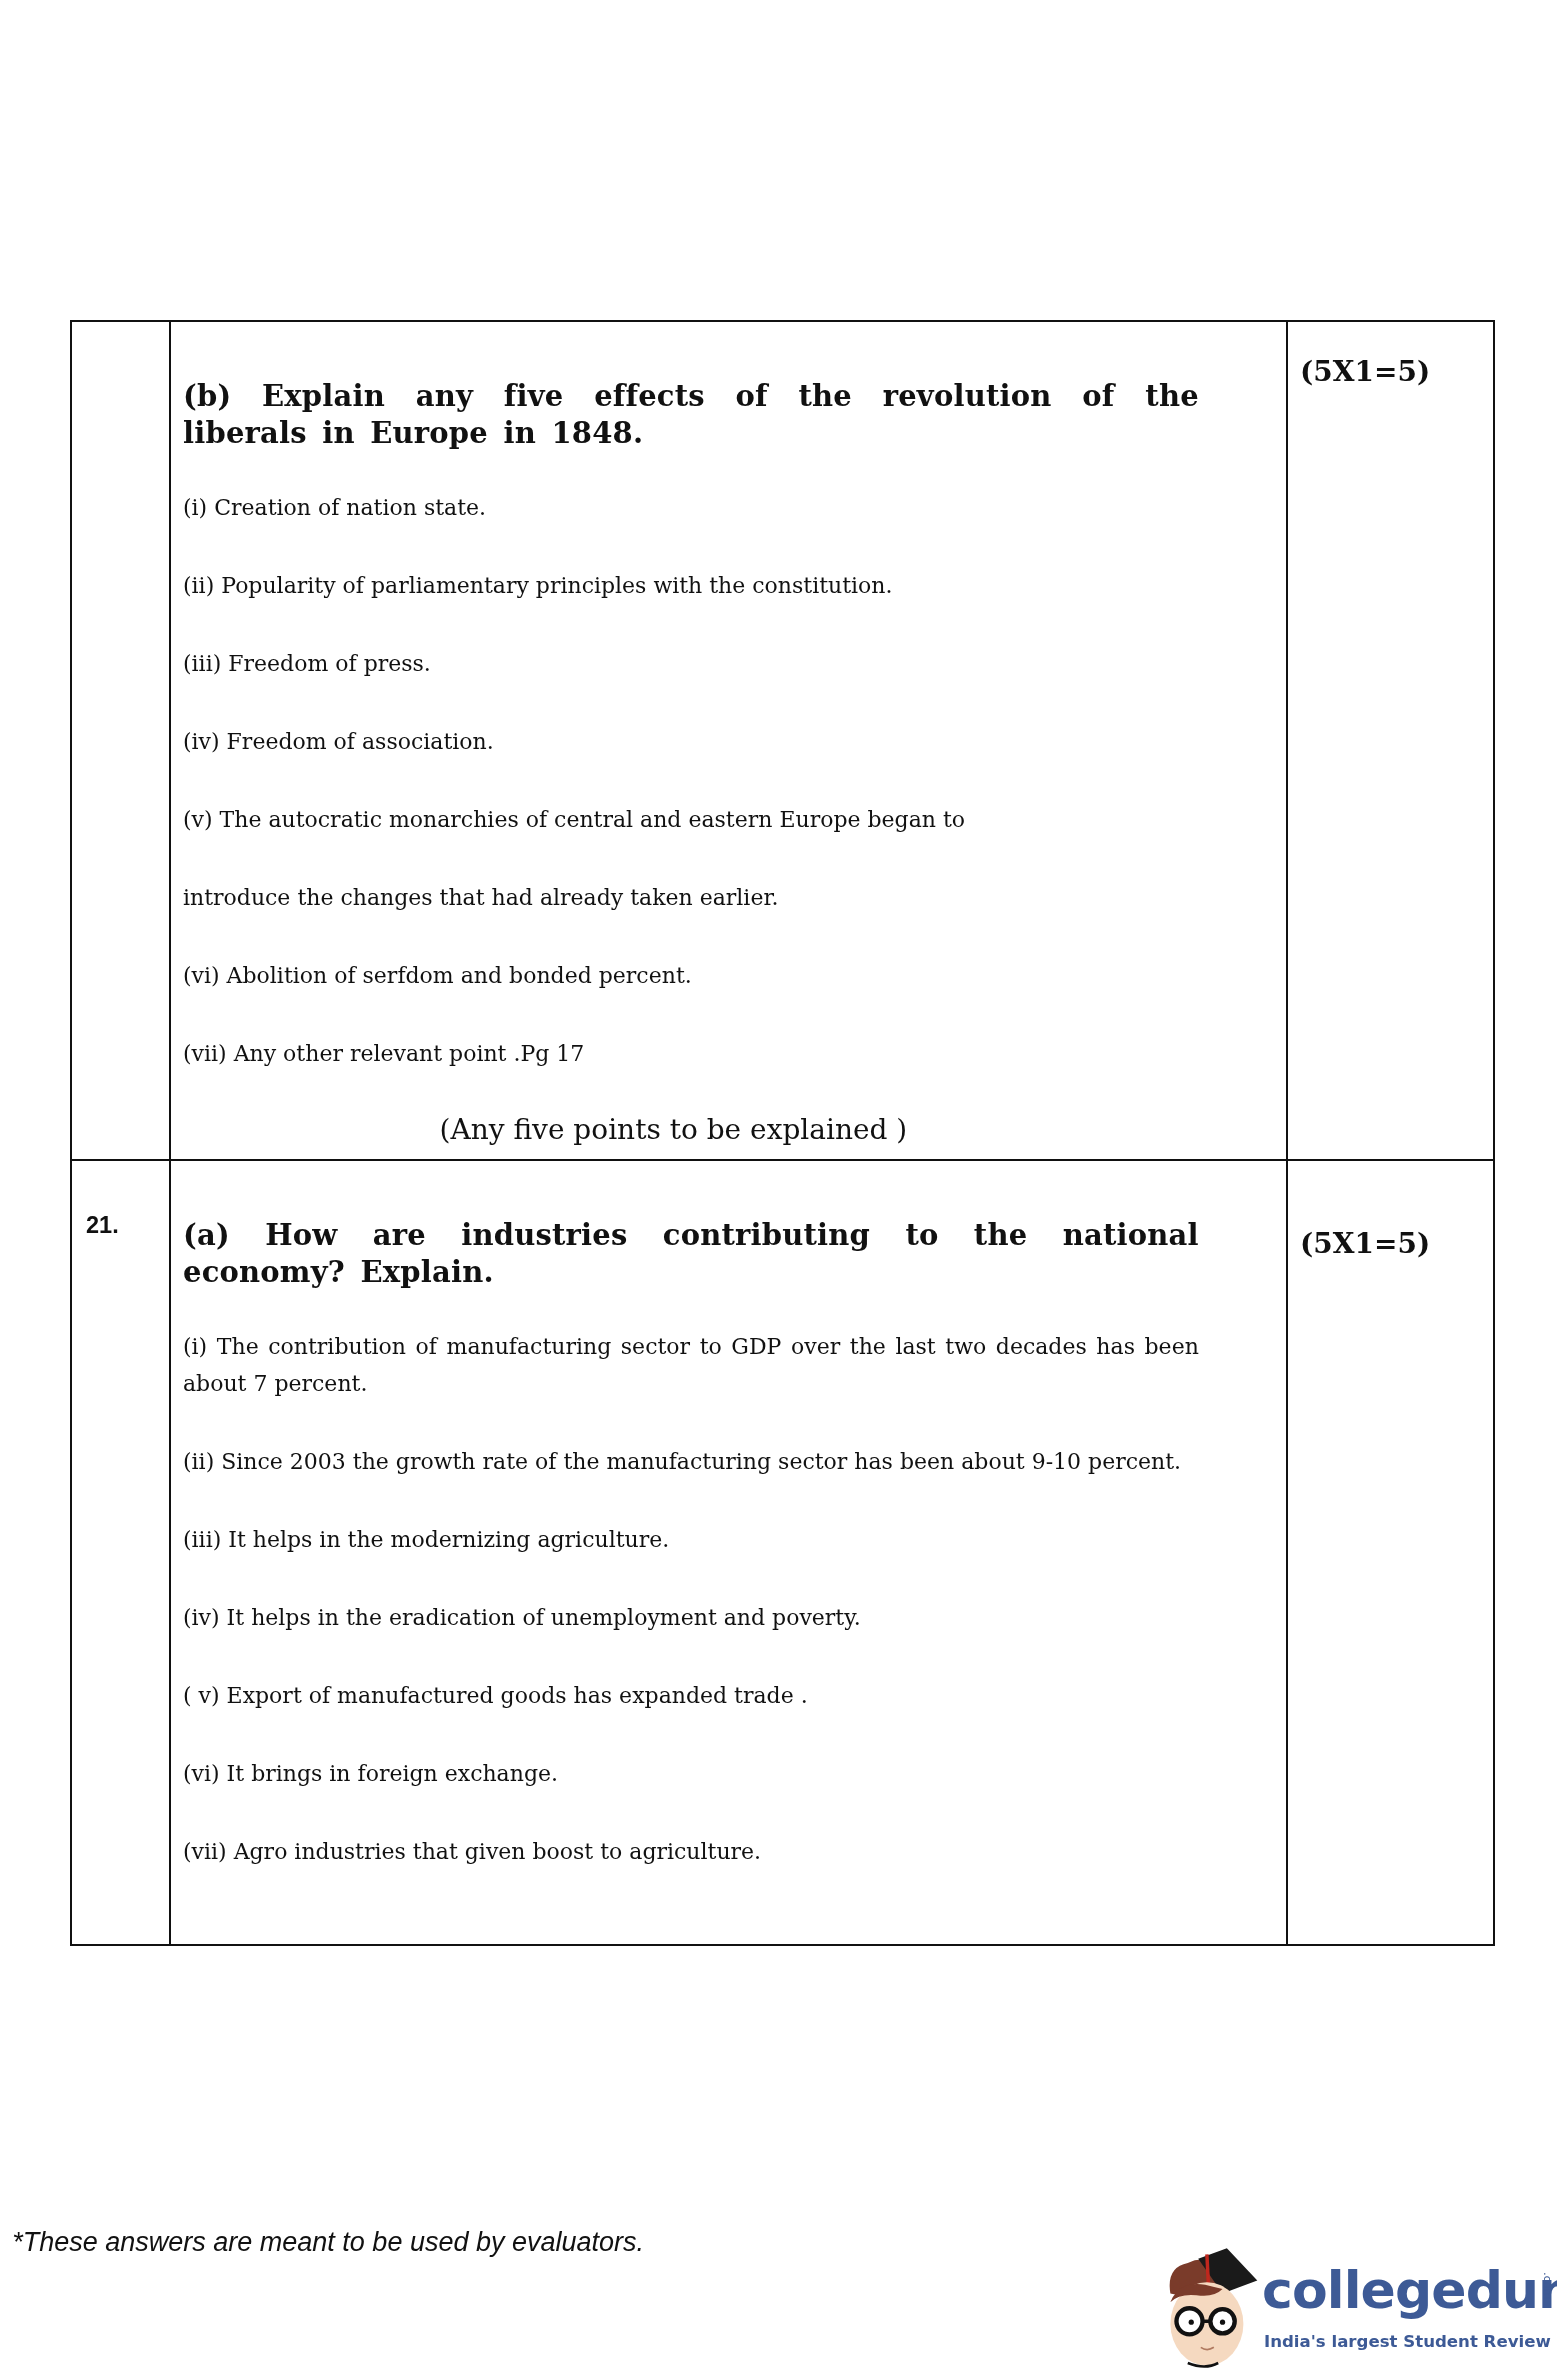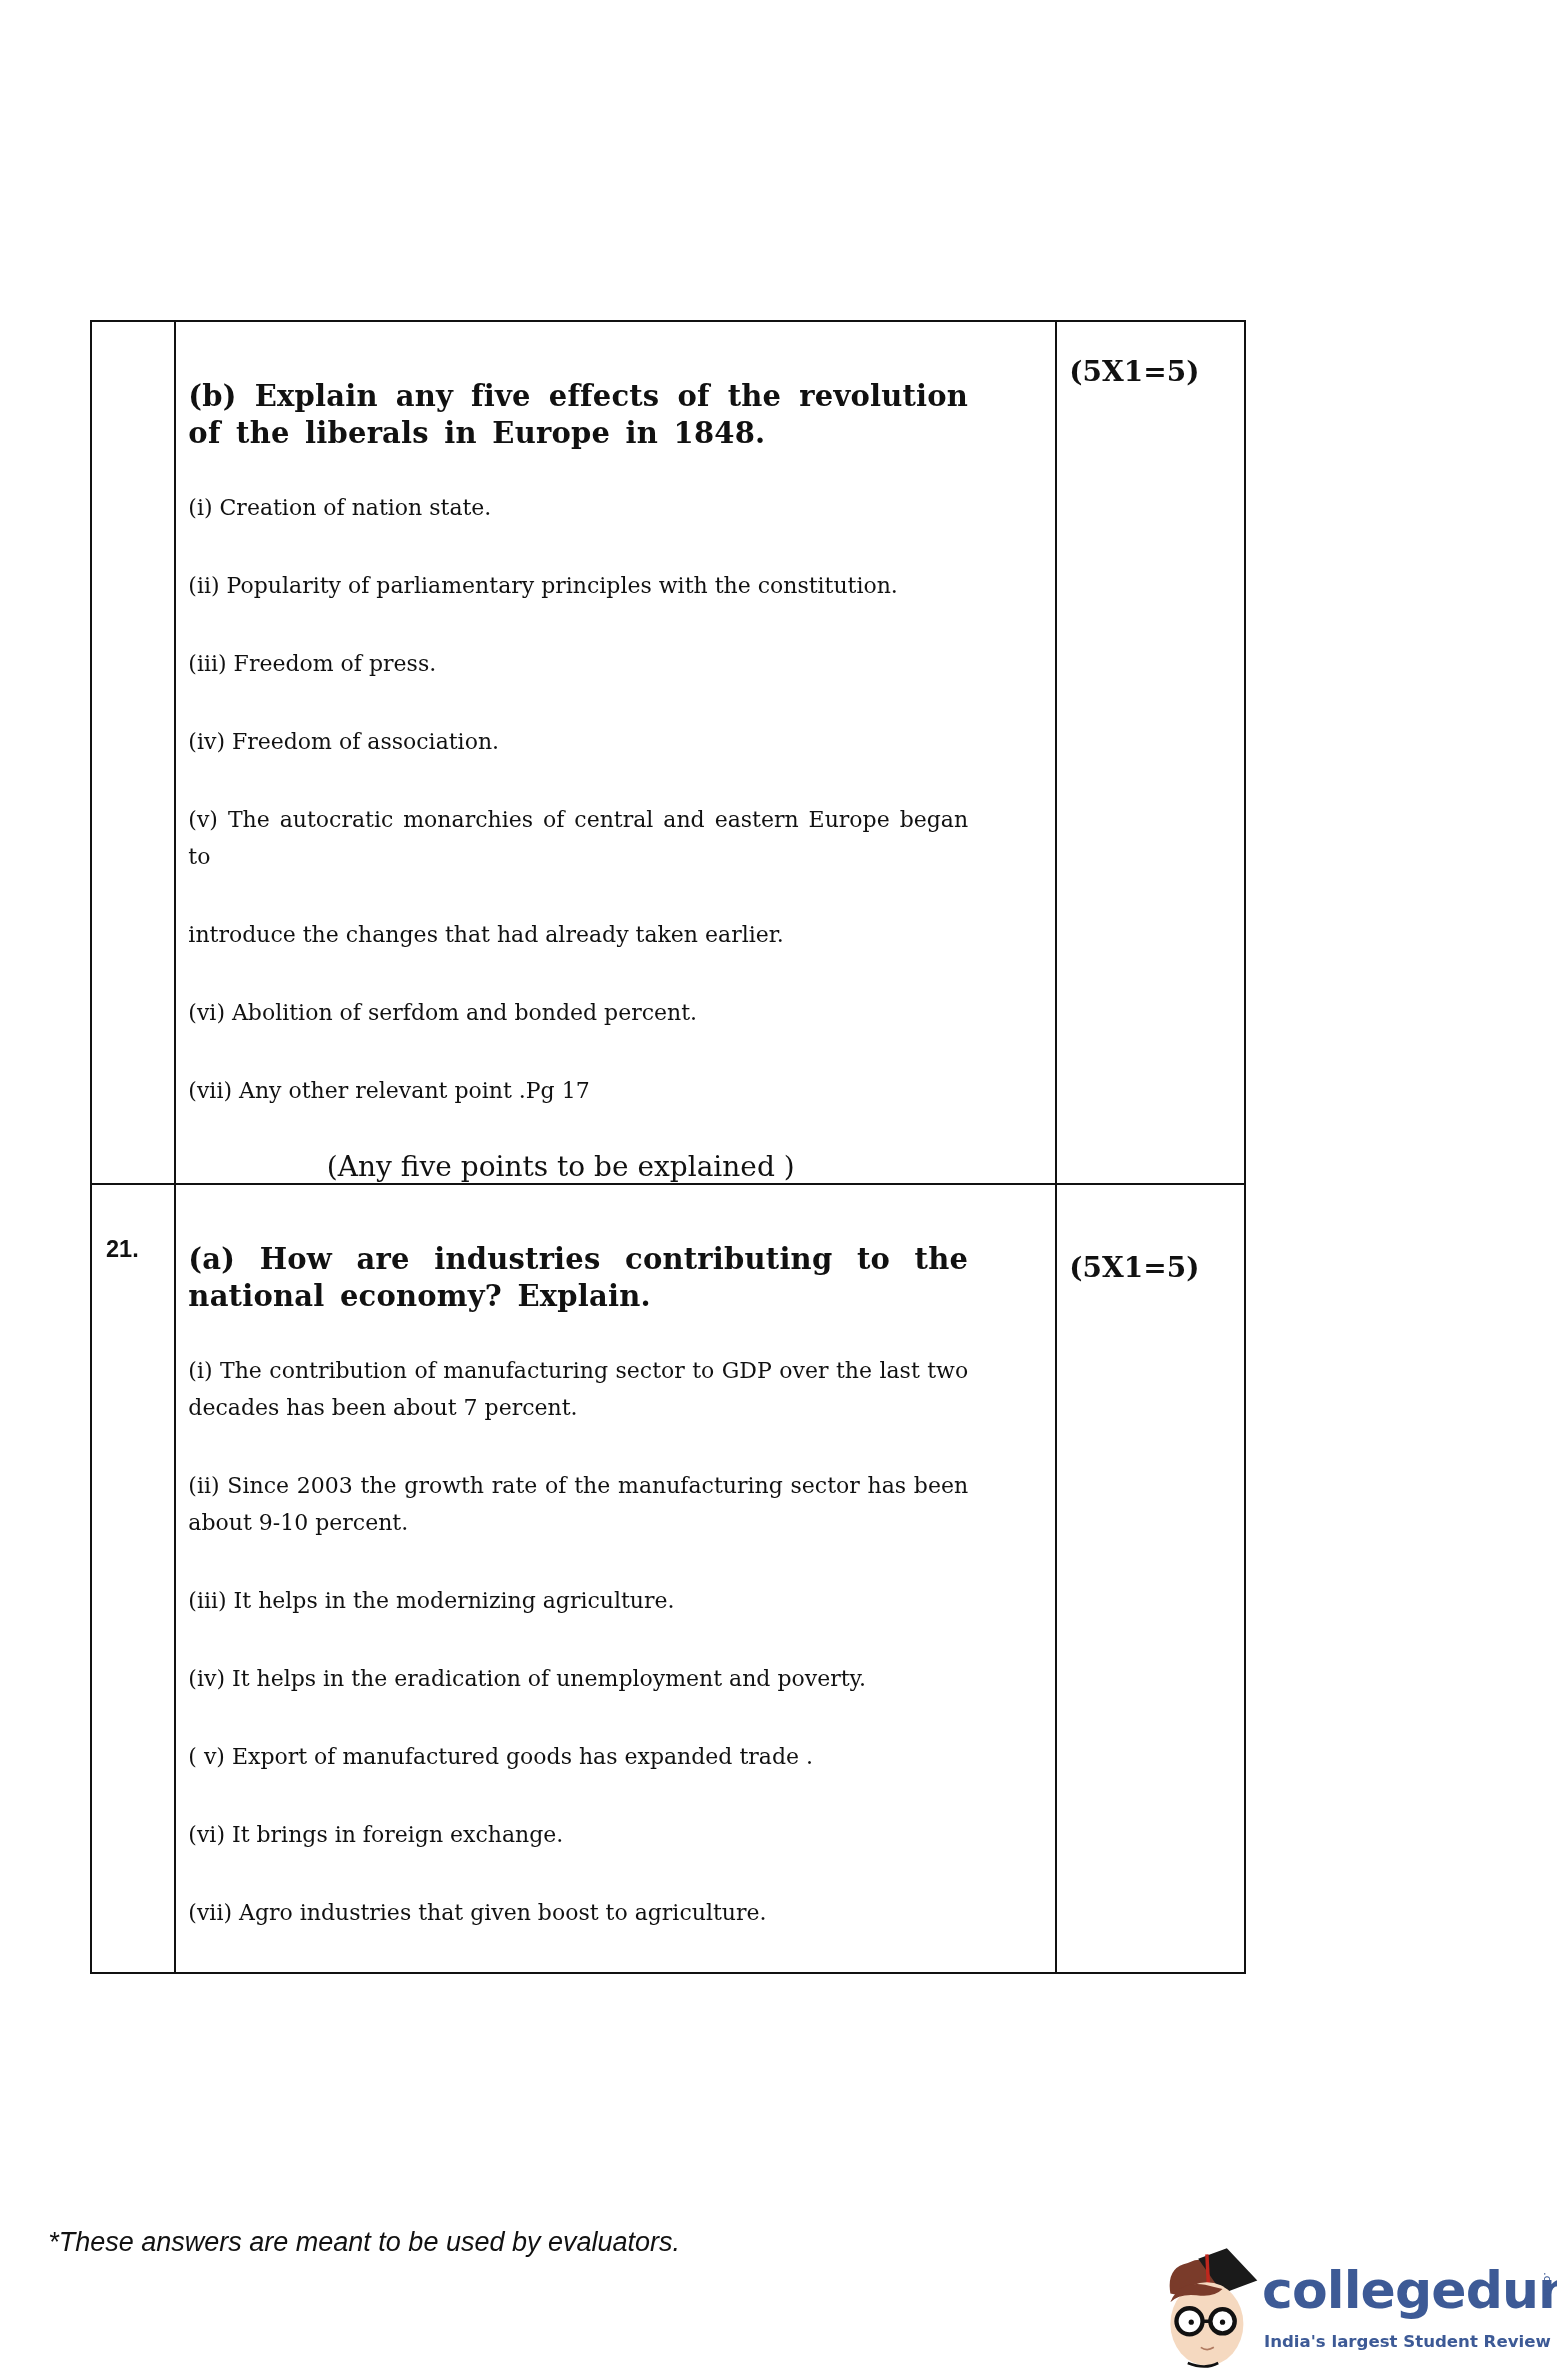--- a/index.html
+++ b/index.html
@@ -1,35 +1,35 @@
 <!DOCTYPE html>
 <html style="font-size:14px"><head>
 <meta charset="utf-8">
 <style>
   html, body { margin: 0; padding: 0; background: #ffffff; }
   body { width: 1558px; height: 2377px; position: relative; overflow: hidden;
          font-family: "DejaVu Serif", "Liberation Serif", serif; color: #111; }
-  .tbl { position: absolute; left: 70px; top: 320px; width: 1156px; border-collapse: collapse; margin-left: 20px; }
+  .tbl { position: absolute; left: 70px; top: 320px; width: 1425px; border-collapse: collapse; }
   .tbl td { border: 2.6px solid #111; vertical-align: top; padding: 0; }
   .c1 { width: 90px; }
   .c2 { width: 1132px; }
   .c3 { width: 202px; }
   .row1 { height: 839px; }
   .row2 { height: 785px; }
   .cell2 { padding: 56px 87px 0 12.2px !important; }
   .q { font-weight: bold; font-size: 29px; line-height: 37px; text-align: justify;
        letter-spacing: 0.2px; margin: 0 0 37px 0; word-spacing: 5.2px; }
   .pt { font-size: 22px; line-height: 37px; margin: 0 0 41px 0; text-align: justify; }
   .note { font-weight: normal; font-size: 28px; text-align: center; margin: 0; padding-right: 35px; }
   .marks { font-weight: bold; font-size: 28px; padding: 33px 0 0 12.2px !important; }
   .marks2 { padding-top: 66px !important; }
   .qnum { font-family: "Liberation Sans", sans-serif; font-weight: bold; font-size: 23.5px;
           padding: 51px 0 0 14px !important; }
   .footer { position: absolute; left: 12.2px; top: 2227px; font-family: "Liberation Sans", sans-serif;
-            font-style: italic; font-size: 27px; color: #111; margin-left: 36px; }
+            font-style: italic; font-size: 27px; color: #111; }
   .logo { position: absolute; left: 1153px; top: 2241px; width: 401px; height: 131px; }
   .brand { position: absolute; left: 109px; top: 19px; font-family: "DejaVu Sans", sans-serif;
            font-size: 52px; font-weight: bold; color: #3d5a96; letter-spacing: -0.9px; }
   .dotcom { position: absolute; left: 401px; top: 31px; font-family: "DejaVu Sans", sans-serif;
             font-size: 11.3px; color: #3d5a96; transform: rotate(90deg); transform-origin: left top; }
   .tagline { position: absolute; left: 111px; top: 91px; font-family: "DejaVu Sans", sans-serif;
              font-size: 16.6px; font-weight: bold; color: #3d5a96; white-space: nowrap; }
   .mascot { position: absolute; left: 0; top: 0; width: 113px; height: 131px; }
 </style>
 </head>

